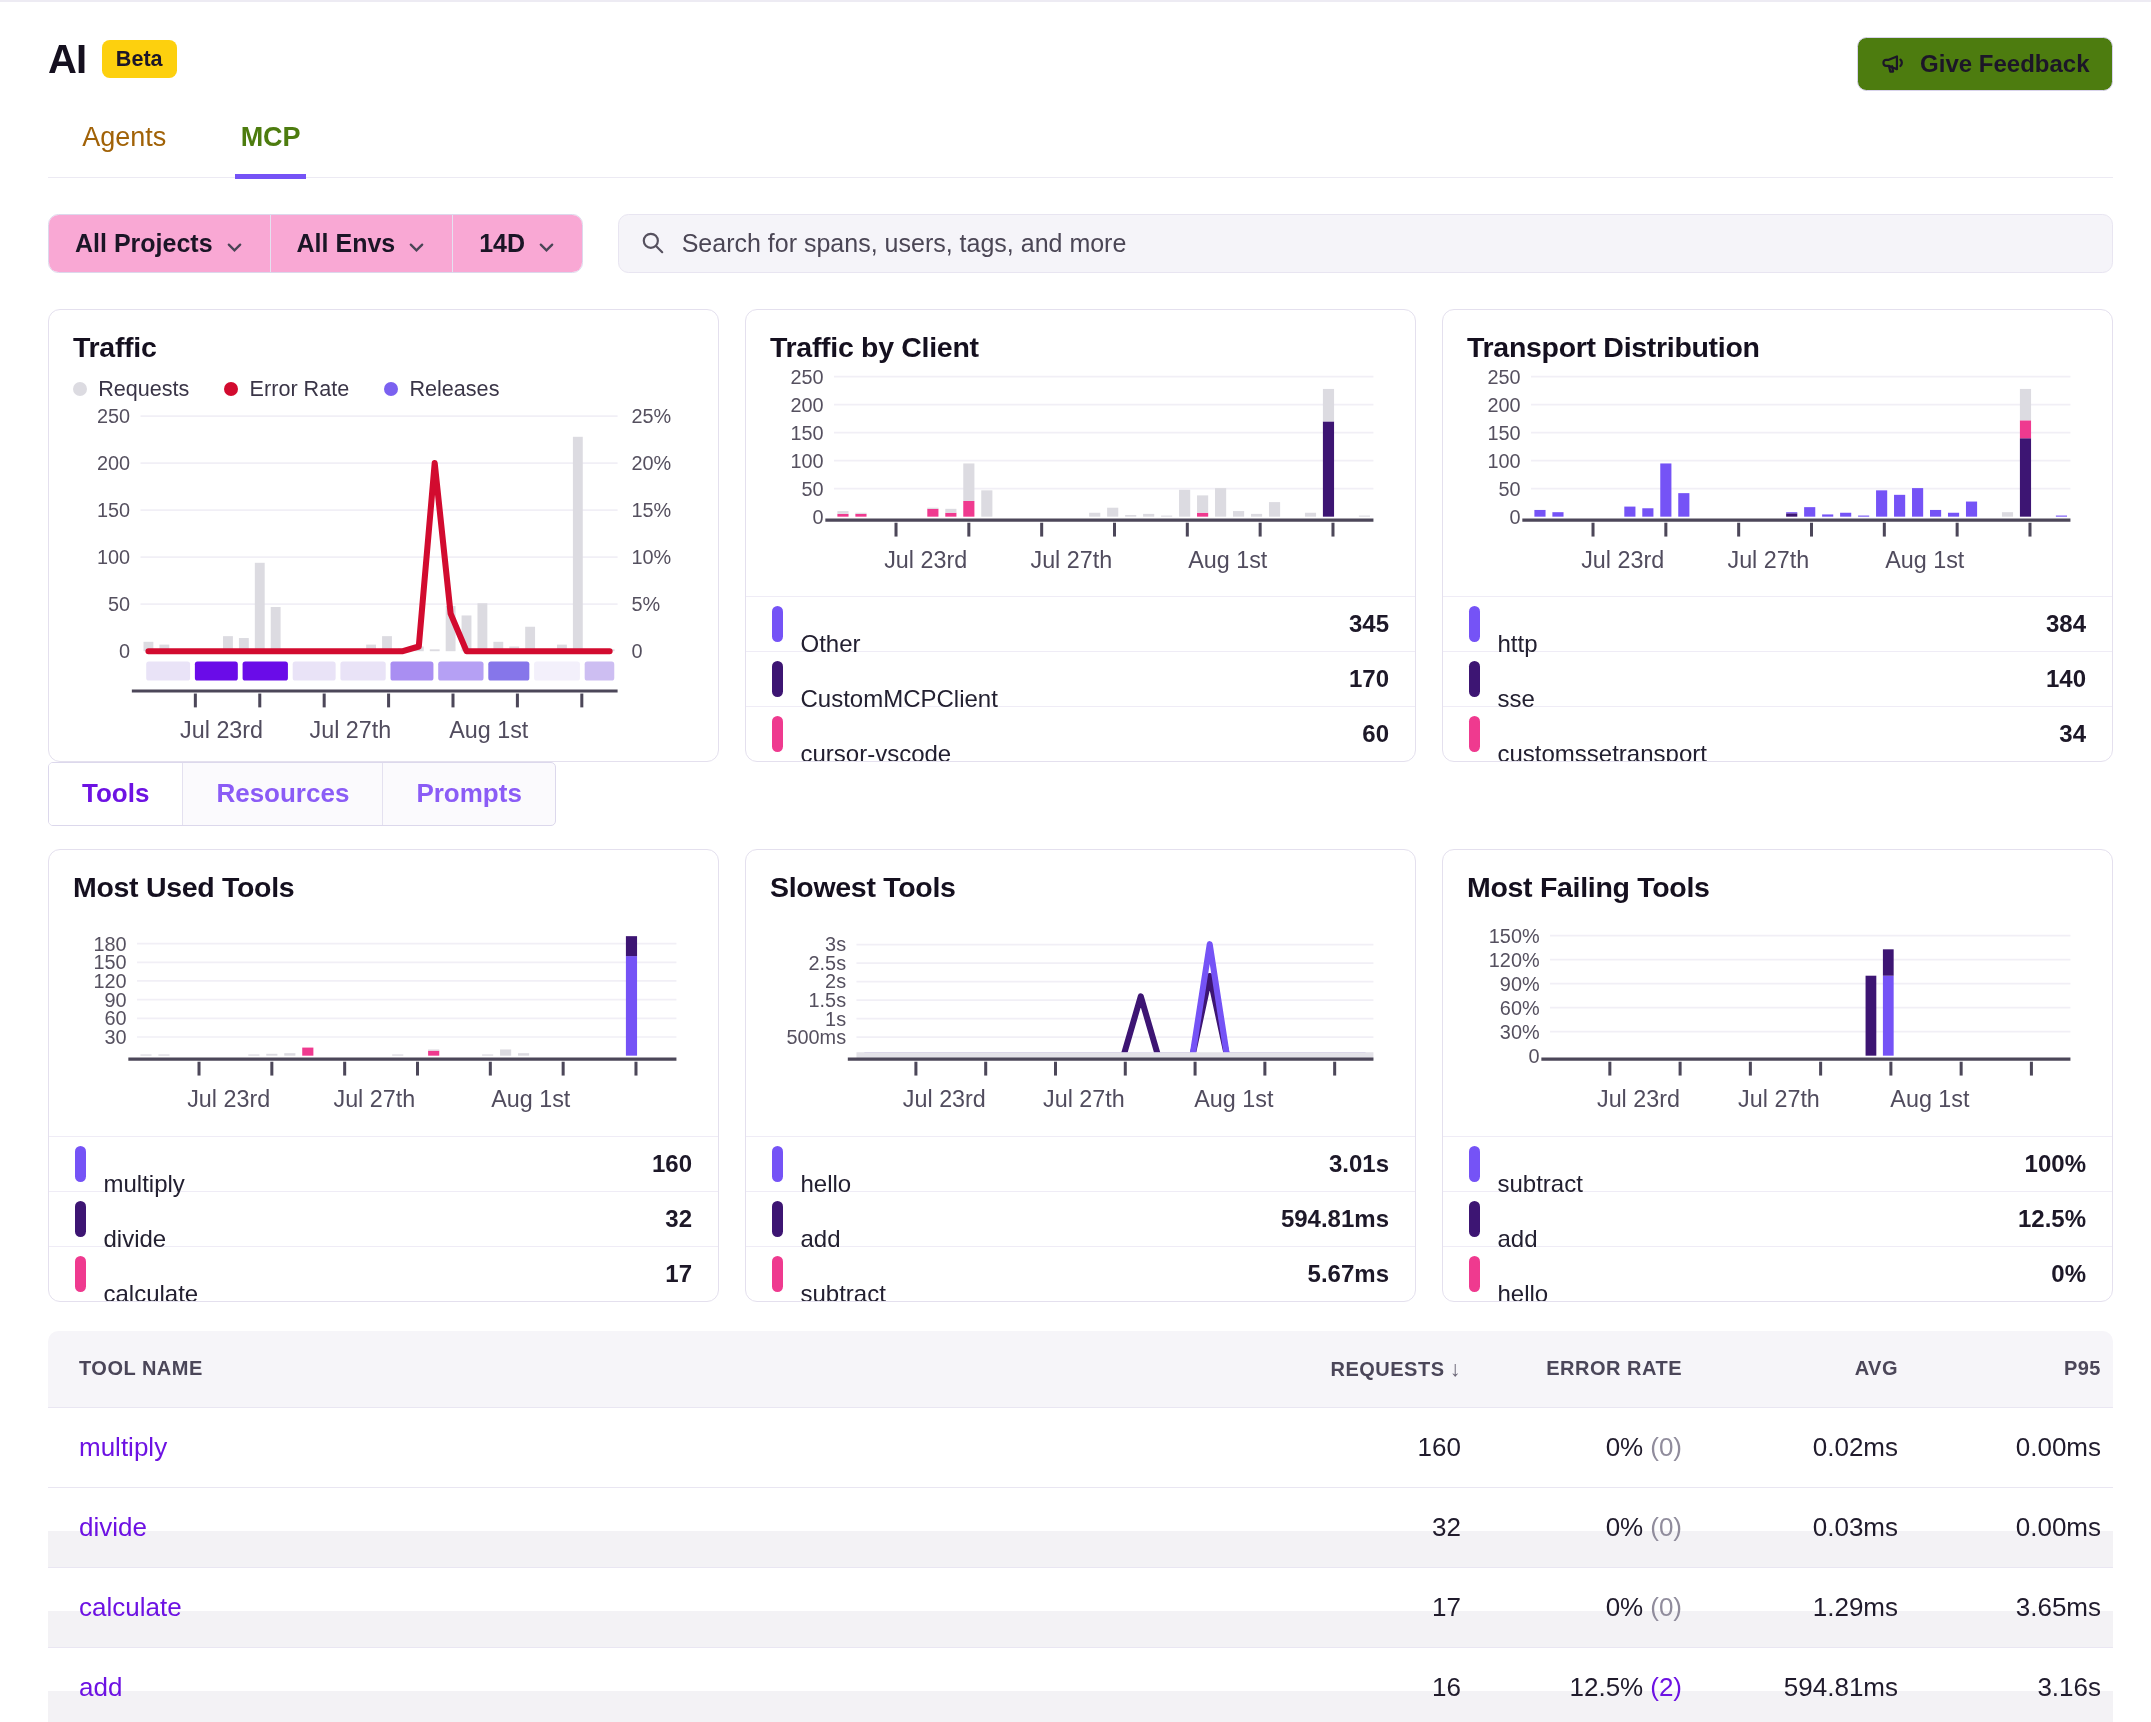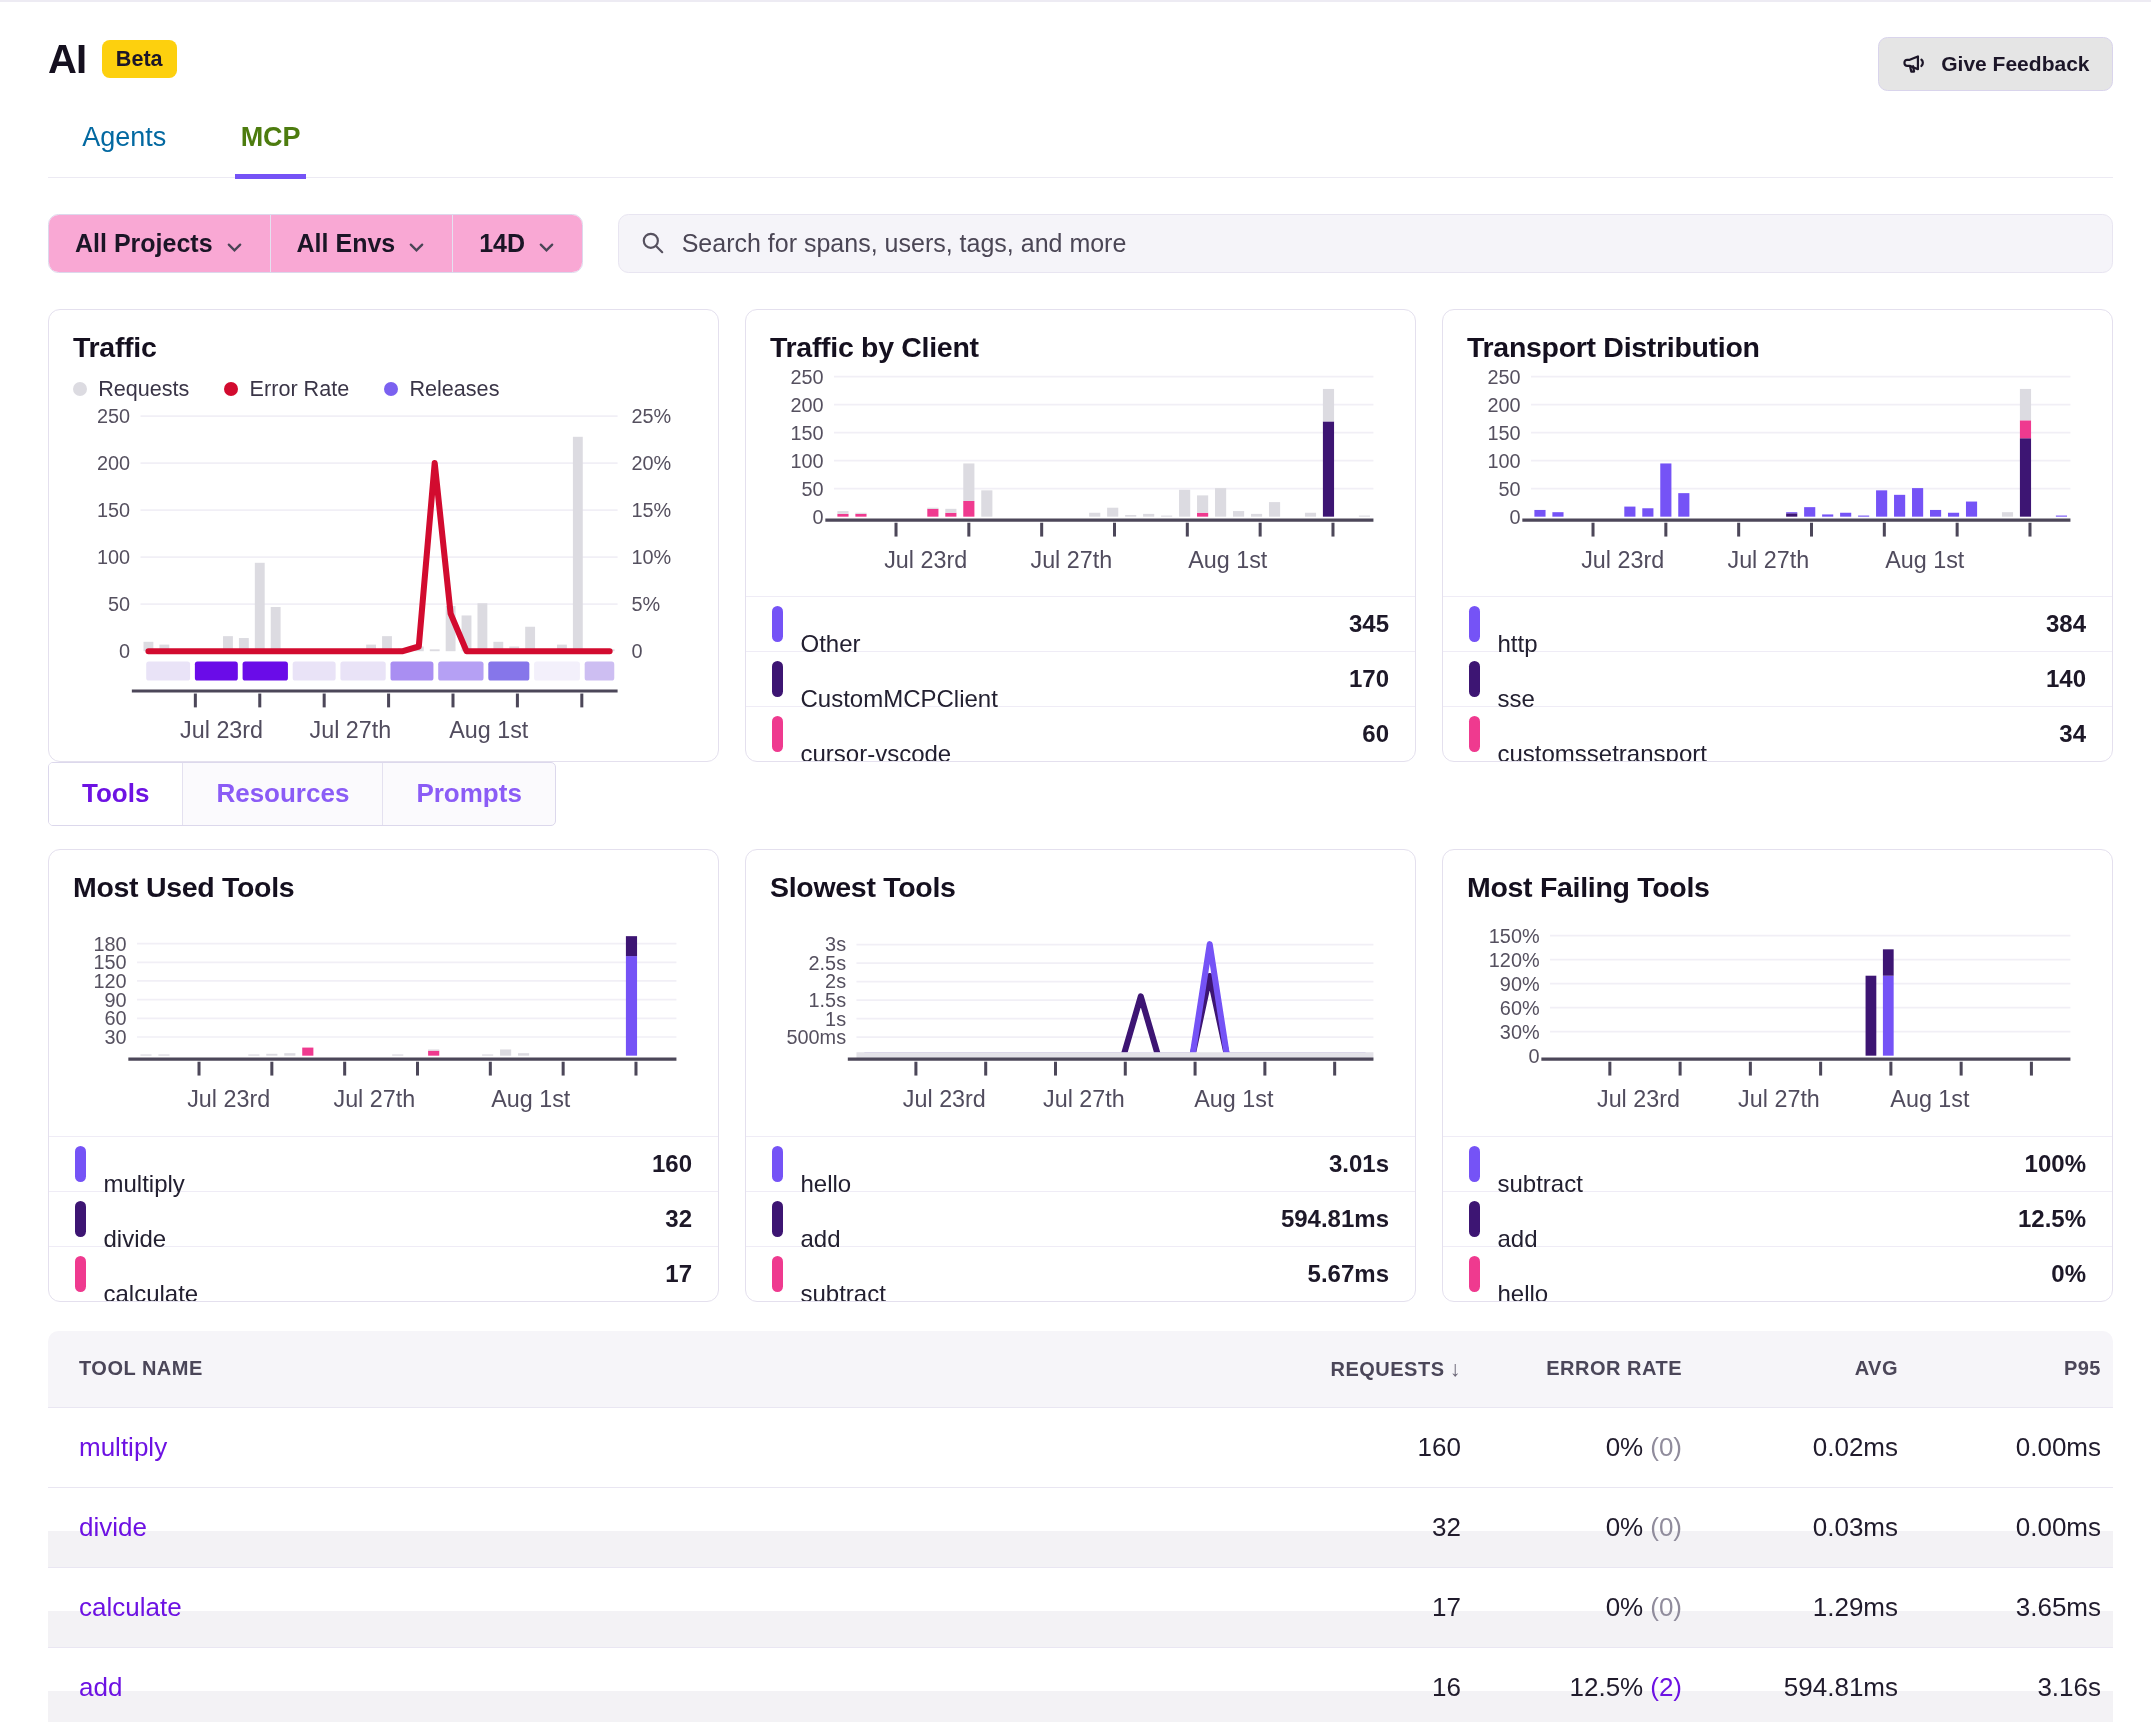--- a/index.html
+++ b/index.html
@@ -8,28 +8,28 @@
     width:2151px; height:1722px; overflow:hidden;
     font-family:"Liberation Sans", sans-serif; color:#1d1828; position:relative;
   }
   .page { padding:22.5px 38px 0 48px; border-top:2.6px solid #edebf3; }
 
   
   .topbar { display:flex; align-items:flex-start; justify-content:space-between; margin-top:12px; }
   .brand { display:flex; align-items:center; gap:15.6px; }
   .brand h1 { font-size:40px; font-weight:800; letter-spacing:-0.9px; color:#15101f; }
   .beta { background:#fdd00e; color:#1c1628; font-size:21.6px; font-weight:700; padding:6px 14px; border-radius:7.8px; }
-  .feedback-btn { display:flex; align-items:center; gap:12px; background:#e5e5e5; border:1.7px solid #d9d4ec;
-    border-radius:9.5px; padding:12px 22.5px; font-size:21px; font-weight:700; color:#1c1628; cursor:pointer;
+  .feedback-btn { display:flex; align-items:center; gap:12px; background:#4d7c0f; border:1.7px solid #d9d4ec;
+    border-radius:9.5px; padding:12px 22.5px; font-size:24px; font-weight:700; color:#1c1628; cursor:pointer;
     font-family:inherit; }
   .feedback-btn svg { width:28px; height:28px; }
 
   
   .nav-tabs { display:flex; gap:64px; margin-top:31px; padding-left:29px; border-bottom:1.7px solid #eceaf3; }
-  .nav-tab { font-size:27px; color:#0369a1; padding:0 5.2px 21px 5.2px; cursor:pointer; }
+  .nav-tab { font-size:27px; color:#a16207; padding:0 5.2px 21px 5.2px; cursor:pointer; }
   .nav-tab.active { color:#4d7c0f; font-weight:600; border-bottom:5.2px solid #7553f6; margin-bottom:-1.7px; }
 
   
   .filter-row { display:flex; align-items:stretch; gap:35px; margin-top:36px; }
   .seg-control { display:flex; border:1.7px solid #dcd8ec; border-radius:10.4px; background:#fff; overflow:hidden; }
   .seg { display:flex; align-items:center; gap:12px; padding:0 26px; font-size:25px; font-weight:700; color:#1b1526;
     background:#f9a8d4; border:none; border-right:1.7px solid #e4e1f0; cursor:pointer; height:57px; font-family:inherit; }
   .seg:last-child { border-right:none; }
   .chev { width:19px; height:19px; }
   .search-box { flex:1; display:flex; align-items:center; gap:15.6px; background:#f5f4f9; border:0.9px solid #e8e5f1;

